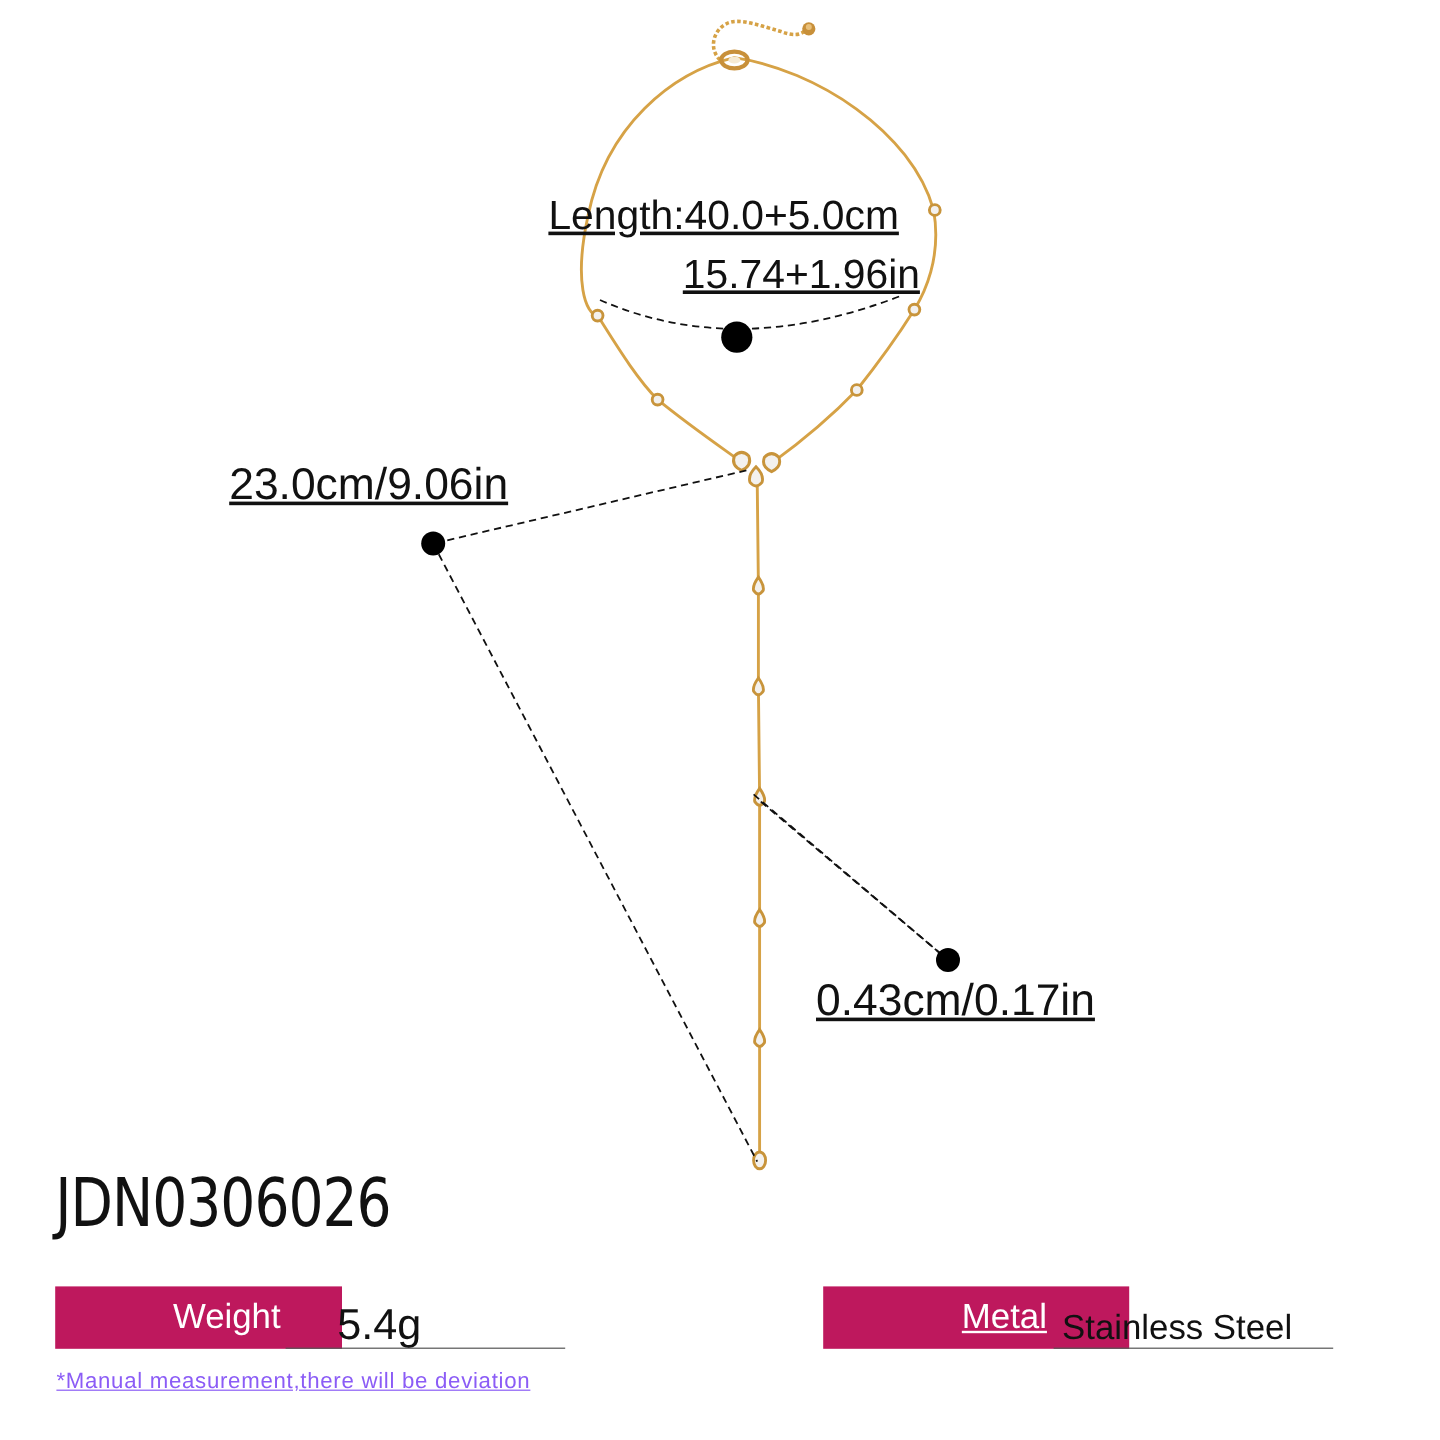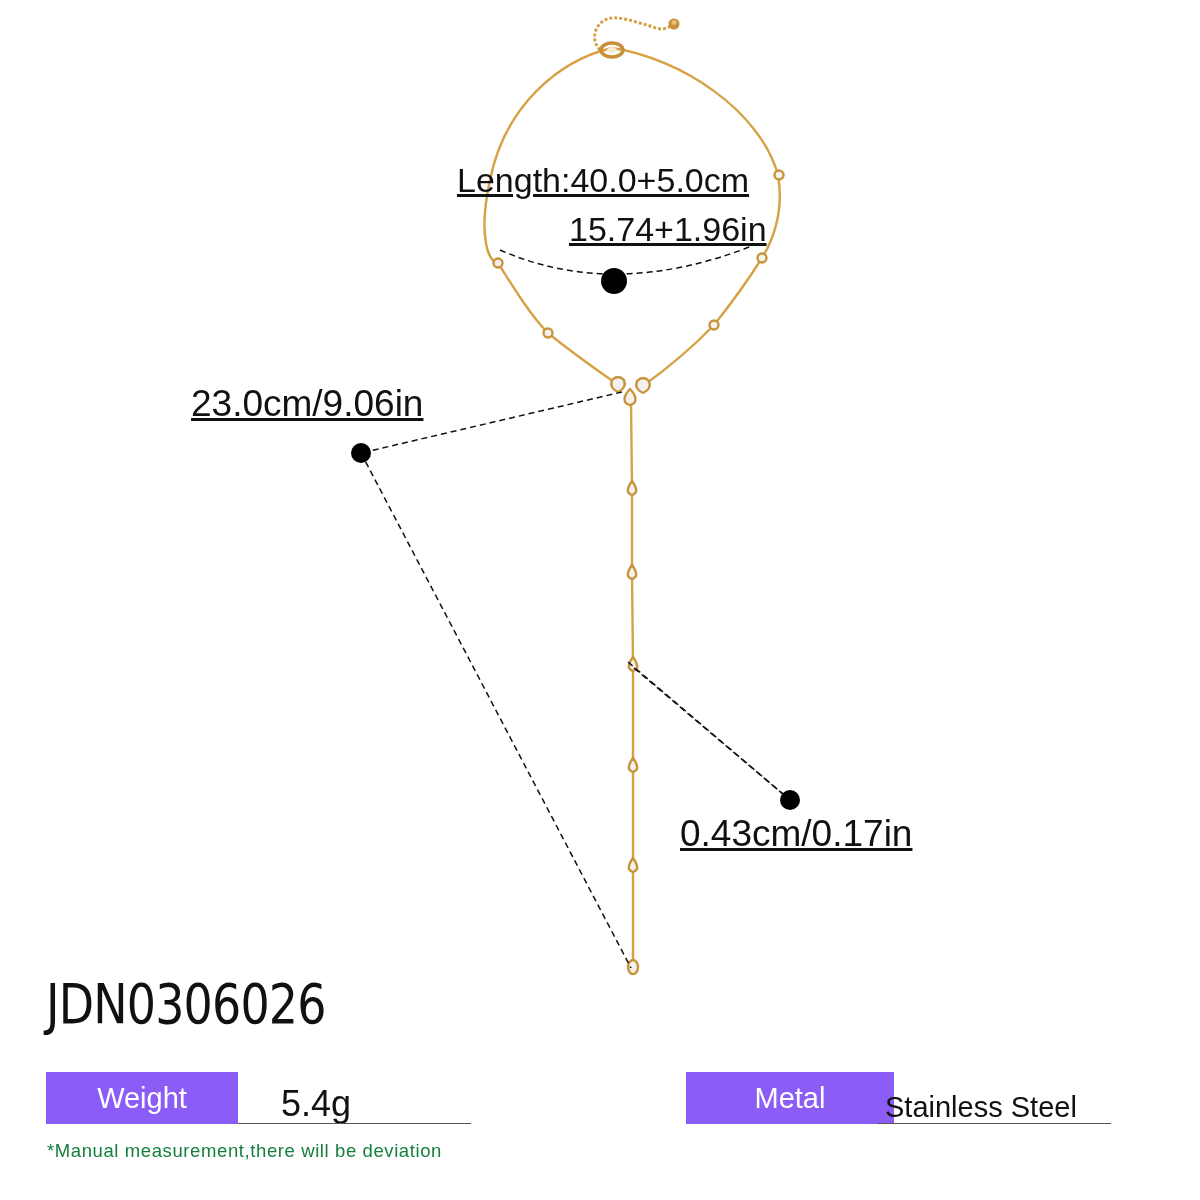--- a/index.html
+++ b/index.html
@@ -43,44 +43,46 @@
       color: #111111;
     }
     .spec-row {
       position: absolute;
       height: 52px;
     }
     .spec-label {
       position: absolute;
       top: 0; left: 0;
       height: 52px;
-      background: #8b5cf6;
+      background: #be185d;
       color: #ffffff;
       font-size: 29px;
       display: flex;
       align-items: center;
       justify-content: center;
+      padding-left: 47px;
     }
     .spec-value {
       position: absolute;
       bottom: 2px;
       color: #111111;
       line-height: 1;
     }
     .spec-underline {
       position: absolute;
       bottom: 0;
       height: 1px;
       background: #555555;
     }
     .note {
       font-size: 18.5px;
       line-height: 1;
       letter-spacing: 0.6px;
-      color: #15803d;
+      color: #8b5cf6;
+      text-decoration: underline;
     }
   </style>
 </head>
 <body>
 
 <div class="canvas">
 
   <svg class="abs" style="left:0;top:0" width="1200" height="1200" viewBox="0 0 1200 1200">
     <defs>
       <pattern id="chainPat" width="6" height="6" patternUnits="userSpaceOnUse">
@@ -157,20 +159,20 @@
   <div class="abs sku" style="left:46px;top:976px;">JDN0306026</div>
 
 
   <div class="spec-row" style="left:46px;top:1072px;width:425px;">
     <div class="spec-label" style="width:192px;">Weight</div>
     <div class="spec-value" style="left:235px;font-size:36px;">5.4g</div>
     <div class="spec-underline" style="left:192px;width:233px;"></div>
   </div>
 
   <div class="spec-row" style="left:686px;top:1072px;width:425px;">
-    <div class="spec-label" style="width:208px;">Metal</div>
+    <div class="spec-label" style="width:208px;text-decoration:underline;">Metal</div>
     <div class="spec-value" style="left:199px;font-size:29px;">Stainless Steel</div>
     <div class="spec-underline" style="left:192px;width:233px;"></div>
   </div>
 
   <div class="abs note" style="left:47px;top:1142px;">*Manual measurement,there will be deviation</div>
 
 </div>
 
 </body></html>

